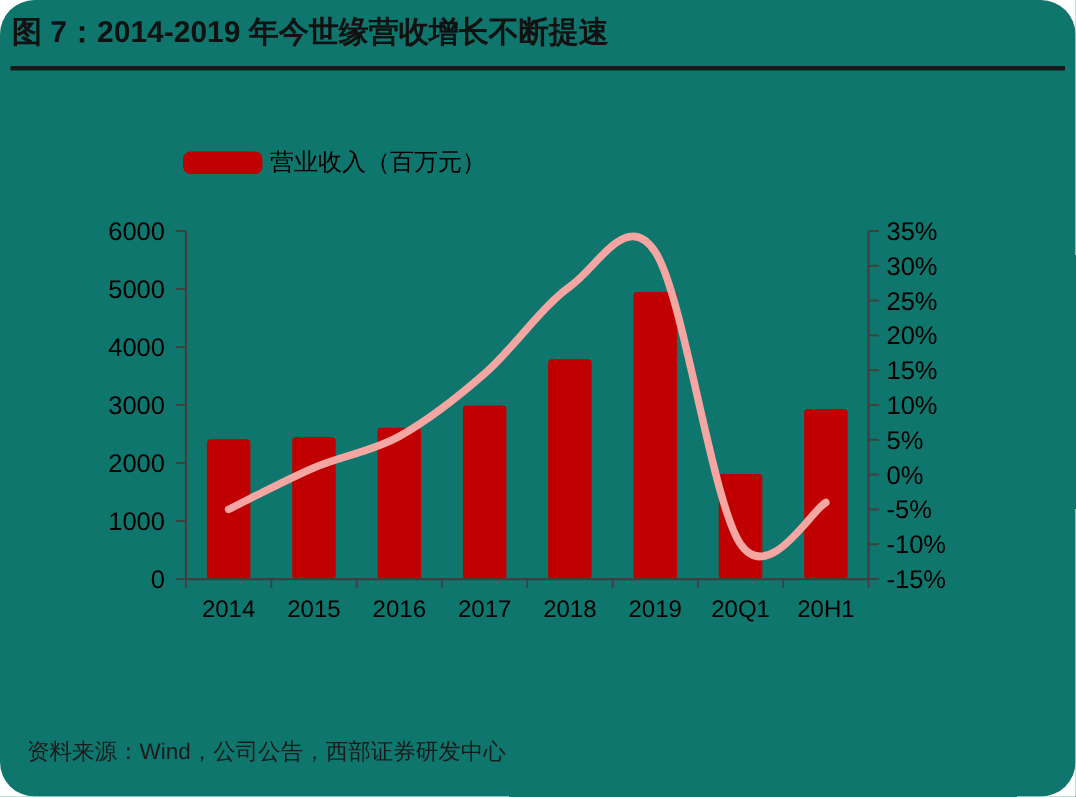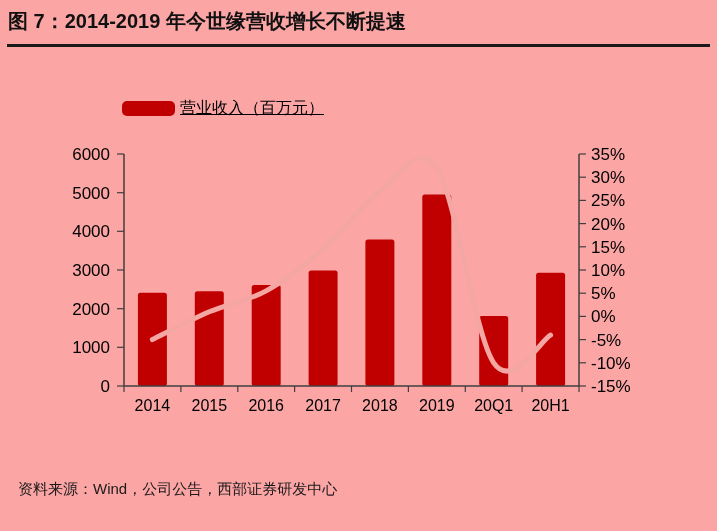--- a/index.html
+++ b/index.html
@@ -1,18 +1,18 @@
 <!DOCTYPE html>
 <html><head>
 <meta charset="utf-8">
 <style>
   html,body{margin:0;padding:0;background:#ffffff;}
   .page{
-    position:relative;width:717px;height:531px;background:#fca5a5;
-    font-family:"Liberation Sans",sans-serif;color:#000;overflow:hidden;
+    position:relative;width:717px;height:531px;background:#0f766e;
+    font-family:"Liberation Sans",sans-serif;color:#000;overflow:hidden;border-radius:23px;
   }
   .figure-title{
     position:absolute;left:8px;top:8px;width:700px;
     font-size:20px;font-weight:bold;color:#111;letter-spacing:0px;
   }
   .title-rule{
     position:absolute;left:7px;top:44px;width:703px;height:3px;background:#1a1a1a;
   }
   .legend{
     position:absolute;left:122px;top:95px;width:460px;height:26px;
@@ -21,25 +21,25 @@
   .legend-item{display:flex;align-items:center;}
   .legend-item.second{margin-left:66px;}
   .swatch-bar{
     display:inline-block;width:53px;height:15px;border-radius:5px;margin-right:5px;
     background:#C00000;
   }
   .swatch-line{
     display:inline-block;width:55px;height:5px;border-radius:3px;margin-right:5px;
     background:#F4A7A2;
   }
-  .legend-label{font-size:16px;color:#000;white-space:nowrap;text-decoration:underline;}
+  .legend-label{font-size:16px;color:#000;white-space:nowrap;}
   #chart-svg{position:absolute;left:0;top:130px;}
   #chart-svg text{font-family:"Liberation Sans",sans-serif;fill:#000;}
   .source-note{
-    position:absolute;left:18px;top:480px;font-size:15px;color:#1a1a1a;white-space:nowrap;
+    position:absolute;left:18px;top:492px;font-size:15px;color:#1a1a1a;white-space:nowrap;
   }
 </style>
 </head>
 <body>
 
 <div class="page">
 
   <div class="figure-title">图 7：2014-2019 年今世缘营收增长不断提速</div>
 
   <div class="title-rule"></div>

